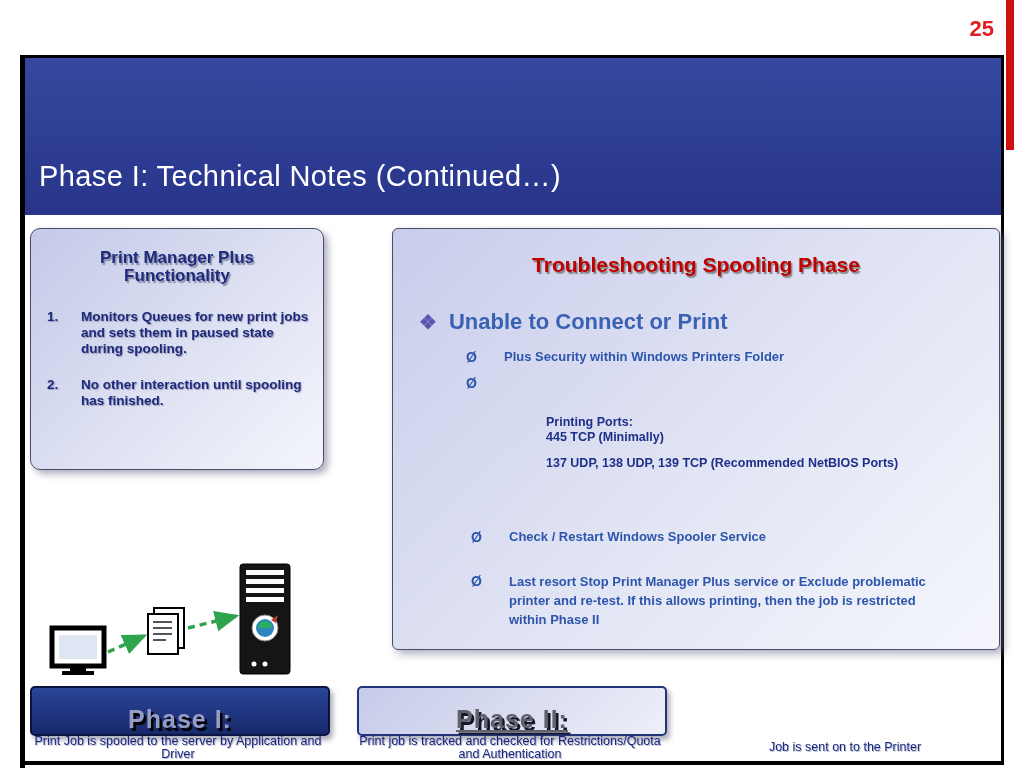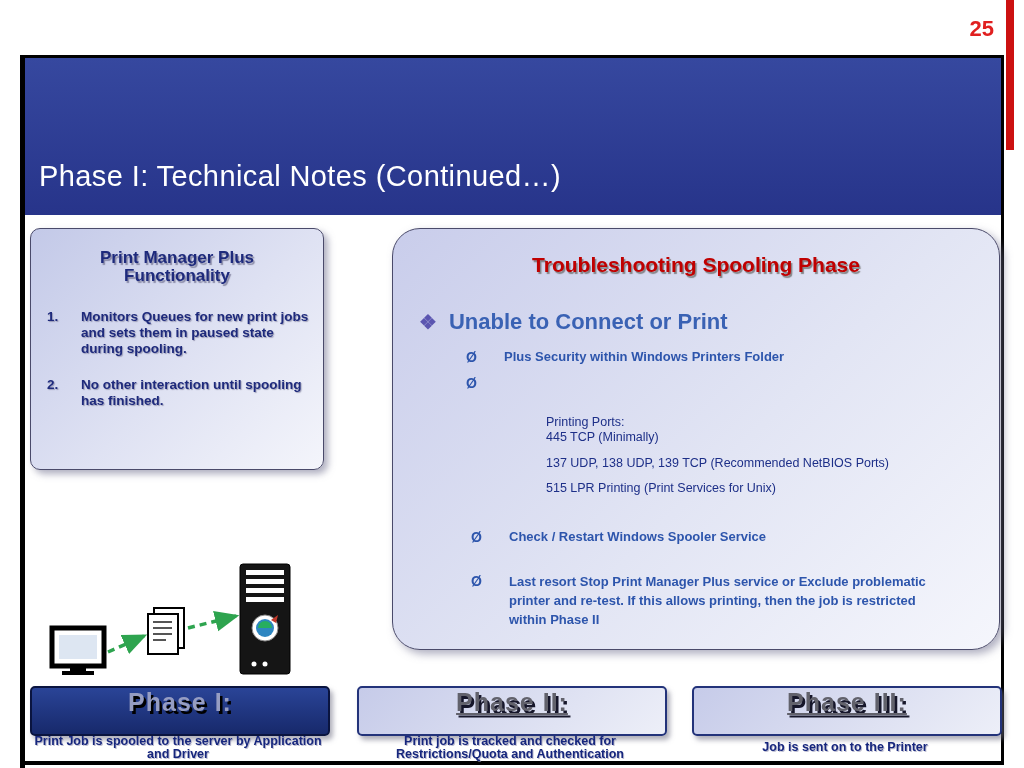--- a/index.html
+++ b/index.html
@@ -47,67 +47,67 @@
   .pl-item {
     display: flex; margin-bottom: 20px;
     color: #1E2A7C; font-size: 13.5px; font-weight: bold; line-height: 16px;
     text-shadow: 1px 1px 1px rgba(130,130,160,0.7);
   }
   .pl-item .num { width: 34px; flex: none; }
 
   
   .panel-right {
     position: absolute; left: 392px; top: 228px; width: 606px; height: 420px;
-    border: 1px solid #4a4a6a; border-radius: 28px;
+    border: 1px solid #4a4a6a; border-radius: 6px;
     background: linear-gradient(135deg, #c9cdeb 0%, #e2e5f4 55%, #f5f6fc 100%);
     box-shadow: 4px 4px 8px rgba(110,110,140,0.55);
   }
   .pr-title {
     position: absolute; top: 24px; left: 0; width: 100%; text-align: center;
     font-size: 21px; font-weight: bold; color: #C00000;
     text-shadow: 1.5px 1.5px 1px rgba(110,110,110,0.8);
   }
   .pr-heading {
     position: absolute; top: 80px; left: 26px; display: flex; align-items: baseline;
     font-size: 22px; font-weight: bold; color: #3A62B4;
   }
   .pr-heading .diamond { font-size: 20px; margin-right: 12px; color: #5B55B0; }
   .sub {
     position: absolute; display: flex;
     font-size: 13px; font-weight: bold; color: #2D55AC;
   }
   .sub .arrow { width: 38px; flex: none; font-size: 14px; }
   .sub-1 { top: 120px; left: 73px; }
   .sub-2 { top: 146px; left: 73px; }
-  .port { position: absolute; left: 153px; font-size: 12.5px; font-weight: normal; color: #1D2F88; }
+  .port { position: absolute; left: 153px; font-size: 12.5px; font-weight: bold; color: #1D2F88; }
   .port-0 { top: 186px; }
   .port-1 { top: 201px; }
   .port-2 { top: 227px; }
   .port-3 { top: 252px; }
   .sub-3 { top: 300px; left: 78px; }
   .sub-4 { top: 343px; left: 78px; width: 482px; line-height: 19px; }
 
   
   .illus { position: absolute; left: 30px; top: 556px; }
 
   
   .phase-box {
     position: absolute; top: 686px; height: 46px;
-    display: flex; align-items: flex-start; justify-content: center;
+    display: flex; align-items: flex-end; justify-content: center;
     border-radius: 5px; box-shadow: 3px 4px 5px rgba(110,110,130,0.55);
   }
   .phase-1 { left: 30px;  width: 296px; background: linear-gradient(to bottom,#2A4497,#17296B); border: 2px solid #0A143F; }
   .phase-2 { left: 357px; width: 306px; background: linear-gradient(135deg,#C6CBE9,#EDEFF8); border: 2px solid #23337A; }
   .phase-3 { left: 692px; width: 306px; background: linear-gradient(135deg,#C6CBE9,#EDEFF8); border: 2px solid #23337A; }
   .phase-title { font-size: 25px; font-weight: bold; letter-spacing: 1px; }
   .phase-1 .phase-title { color: #969DC2; text-shadow: 2.5px 2.5px 0 #000; }
   .phase-2 .phase-title, .phase-3 .phase-title { color: #62626C; text-shadow: 2.5px 2.5px 0 #16162A; text-decoration: underline; }
   .caption {
     position: absolute; top: 735px; text-align: center;
-    font-size: 12.5px; font-weight: bold; color: #16267D; line-height: 13px;
+    font-size: 12.5px; font-weight: normal; color: #16267D; line-height: 13px;
     text-shadow: 1px 1px 0 rgba(150,150,180,0.6);
   }
   .cap-1 { left: 30px;  width: 296px; }
   .cap-2 { left: 357px; width: 306px; }
   .cap-3 { left: 692px; width: 306px; top: 741px; }
 </style>
 </head>
 <body>
 
 <div class="slide">
@@ -148,21 +148,20 @@
       <span class="arrow">Ø</span>
       <span>Plus Security within Windows Printers Folder</span>
     </div>
     <div class="sub sub-2">
       <span class="arrow">Ø</span>
     </div>
 
     <div class="port port-0">Printing Ports:</div>
     <div class="port port-1">445 TCP (Minimally)</div>
     <div class="port port-2">137 UDP, 138 UDP, 139 TCP (Recommended NetBIOS Ports)</div>
-    <div class="port port-3">515 LPR Printing (Print Services for Unix)</div>
 
     <div class="sub sub-3">
       <span class="arrow">Ø</span>
       <span>Check / Restart Windows Spooler Service</span>
     </div>
     <div class="sub sub-4">
       <span class="arrow">Ø</span>
       <span>Last resort Stop Print Manager Plus service or Exclude problematic printer and re-test.  If this allows printing, then the job is restricted within Phase II</span>
     </div>
   </div>
@@ -203,21 +202,18 @@
     <path d="M78,96 L114,80" stroke="#2EA44F" stroke-width="3.5" stroke-dasharray="7 5" fill="none" marker-end="url(#ah)"></path>
     <path d="M158,72 L206,60" stroke="#2EA44F" stroke-width="3.5" stroke-dasharray="7 5" fill="none" marker-end="url(#ah)"></path>
   </svg>
 
   <div class="phase-box phase-1">
     <span class="phase-title">Phase I:</span>
   </div>
   <div class="phase-box phase-2">
     <span class="phase-title">Phase II:</span>
   </div>
-  <div class="phase-box phase-3">
-    <span class="phase-title">Phase III:</span>
-  </div>
 
   <div class="caption cap-1">Print Job is spooled to the server by Application and Driver</div>
   <div class="caption cap-2">Print job is tracked and checked for Restrictions/Quota and Authentication</div>
   <div class="caption cap-3">Job is sent on to the Printer</div>
 
 </div>
 
 </body></html>

